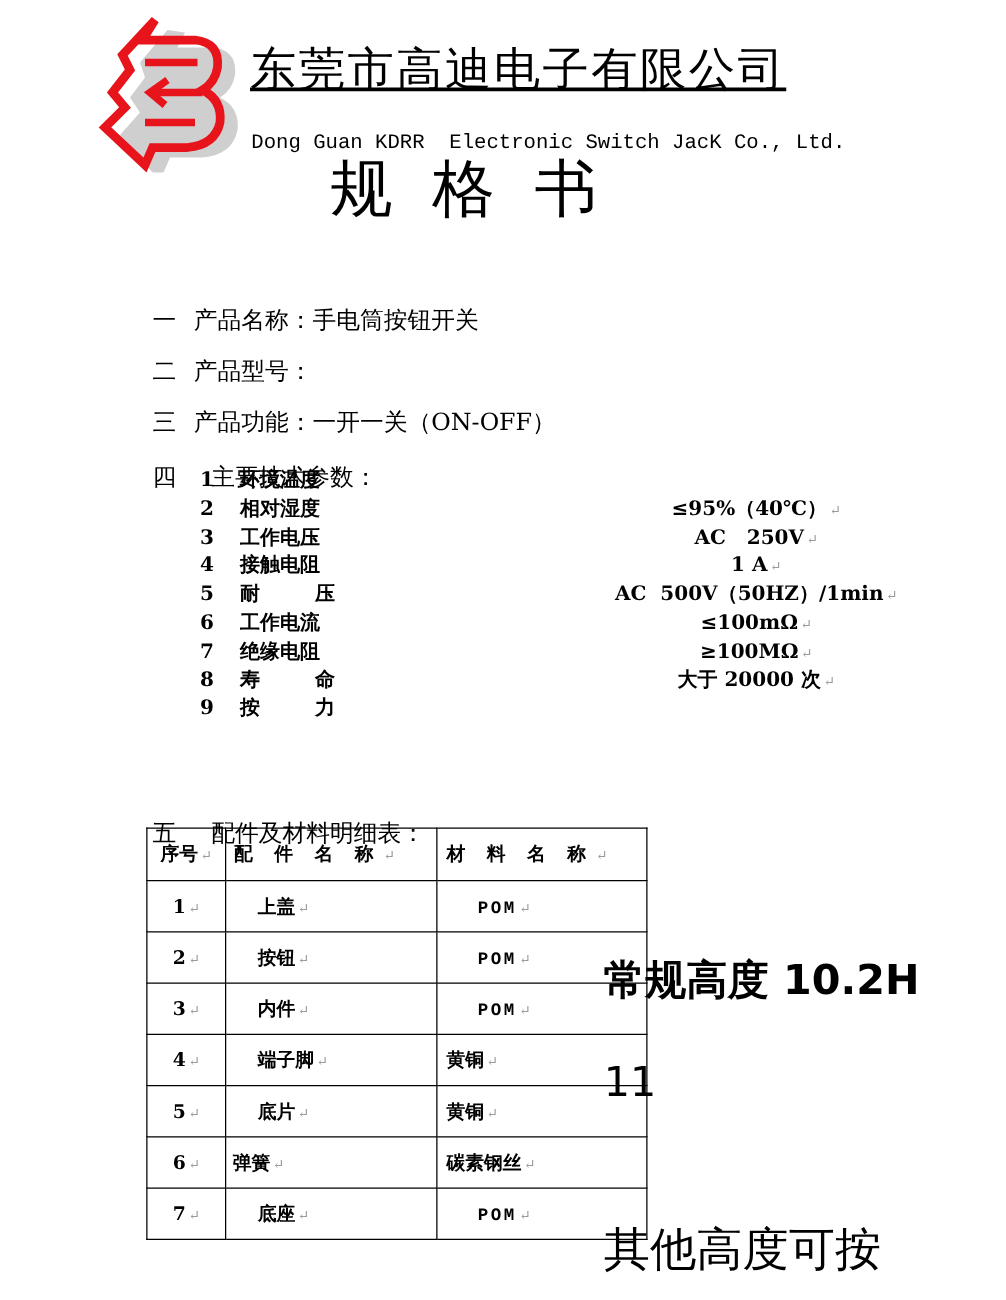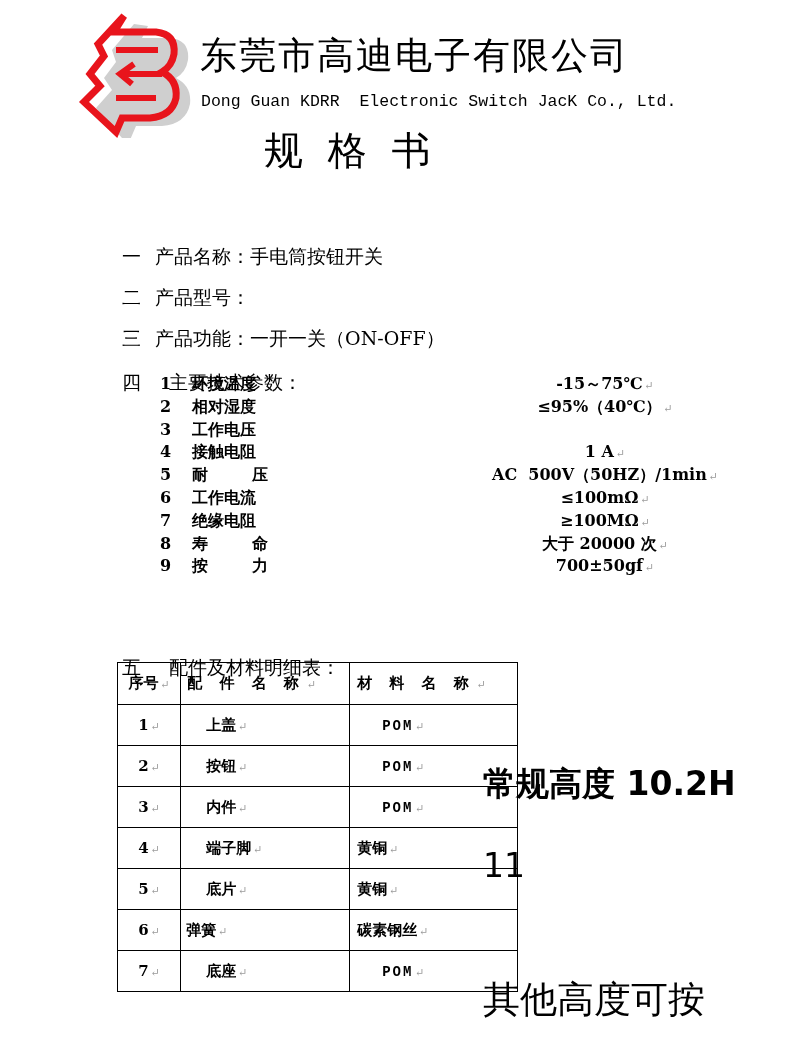--- a/index.html
+++ b/index.html
@@ -1,23 +1,23 @@
 <!DOCTYPE html>
 <html><head>
 <meta charset="utf-8">
 <style>
   html, body { margin: 0; padding: 0; background: #ffffff; }
   body { width: 805px; height: 1040px; position: relative; overflow: hidden; color: #000; font-family: "DejaVu Serif", "Liberation Serif", serif; }
 
   .logo { position: absolute; left: 76px; top: 12px; width: 116px; height: 126px; }
 
-  .company-cn { position: absolute; left: 200px; top: 34px; font-family: "DejaVu Sans", sans-serif; font-size: 37px; letter-spacing: 2px; white-space: nowrap; line-height: 44px; }
-  .company-en { position: absolute; left: 201px; top: 92px; font-family: "Liberation Mono", "DejaVu Sans Mono", monospace; font-size: 16.5px; white-space: pre; line-height: 20px; }
-
-  .doc-title { position: absolute; left: 264px; top: 127px; font-family: "DejaVu Sans", sans-serif; font-size: 39px; line-height: 48px; white-space: pre; }
+  .company-cn { position: absolute; left: 200px; top: 34px; font-family: "DejaVu Sans", sans-serif; font-size: 37px; letter-spacing: 2px; white-space: nowrap; line-height: 44px; text-decoration: underline; }
+  .company-en { position: absolute; left: 201px; top: 104px; font-family: "Liberation Mono", "DejaVu Sans Mono", monospace; font-size: 16.5px; white-space: pre; line-height: 20px; }
+
+  .doc-title { position: absolute; left: 264px; top: 127px; font-family: "DejaVu Sans", sans-serif; font-size: 50px; line-height: 48px; white-space: pre; }
 
   .sec { position: absolute; left: 110px; font-size: 19px; line-height: 26px; white-space: pre; }
   .sec .num { display: inline-block; }
   .sec-1 { top: 217px; }
   .sec-2 { top: 258px; }
   .sec-3 { top: 299px; }
   .sec-4 { top: 343px; }
   .sec-4 .num, .sec-5 .num { width: 47px; }
   .sec-5 { top: 628px; }
   .sec-1 .num, .sec-2 .num, .sec-3 .num { width: 33px; }
@@ -79,34 +79,34 @@
 <div class="sec sec-4">
   <span class="num">四</span><span>主要技术参数：</span>
 </div>
 
 <div class="params">
   <div class="param">
     <span class="idx">1</span>
     <span class="name">
         <span>环境温度</span>
       </span>
-    <span class="value"><span>-15～75℃</span><span class="mark">↵</span></span>
   </div>
   <div class="param">
     <span class="idx">2</span>
     <span class="name">
         <span>相对湿度</span>
       </span>
     <span class="value"><span>≤95%（40℃）</span><span class="mark">↵</span></span>
   </div>
   <div class="param">
     <span class="idx">3</span>
     <span class="name">
         <span>工作电压</span>
       </span>
+    <span class="value"><span>AC   250V</span><span class="mark">↵</span></span>
   </div>
   <div class="param">
     <span class="idx">4</span>
     <span class="name">
         <span>接触电阻</span>
       </span>
     <span class="value"><span>1 A</span><span class="mark">↵</span></span>
   </div>
   <div class="param">
     <span class="idx">5</span>
@@ -137,21 +137,20 @@
         <span>命</span>
       </span>
     <span class="value"><span>大于 20000 次</span><span class="mark">↵</span></span>
   </div>
   <div class="param">
     <span class="idx">9</span>
     <span class="name">
         <span>按</span>
         <span>力</span>
       </span>
-    <span class="value"><span>700±50gf</span><span class="mark">↵</span></span>
   </div>
 </div>
 
 <div class="sec sec-5">
   <span class="num">五</span><span>配件及材料明细表：</span>
 </div>
 
 <table class="bom">
   <tbody>
       <tr class="head">

